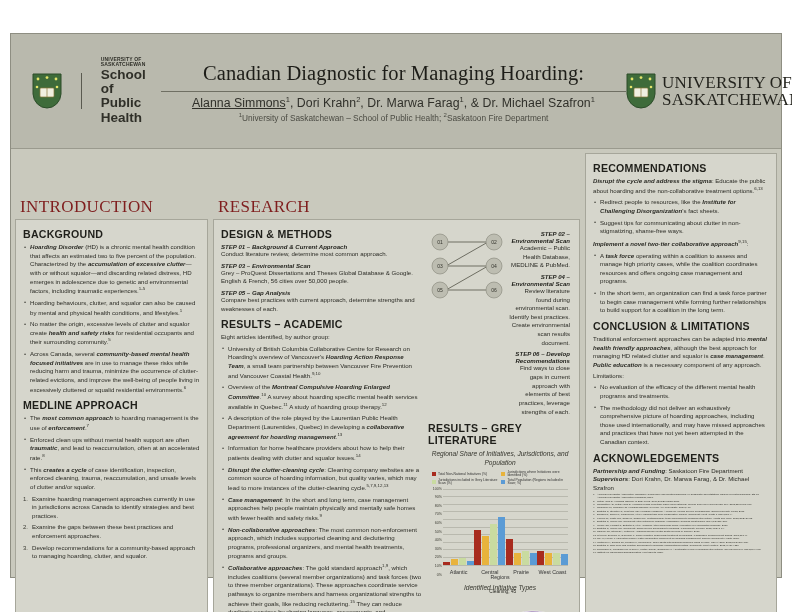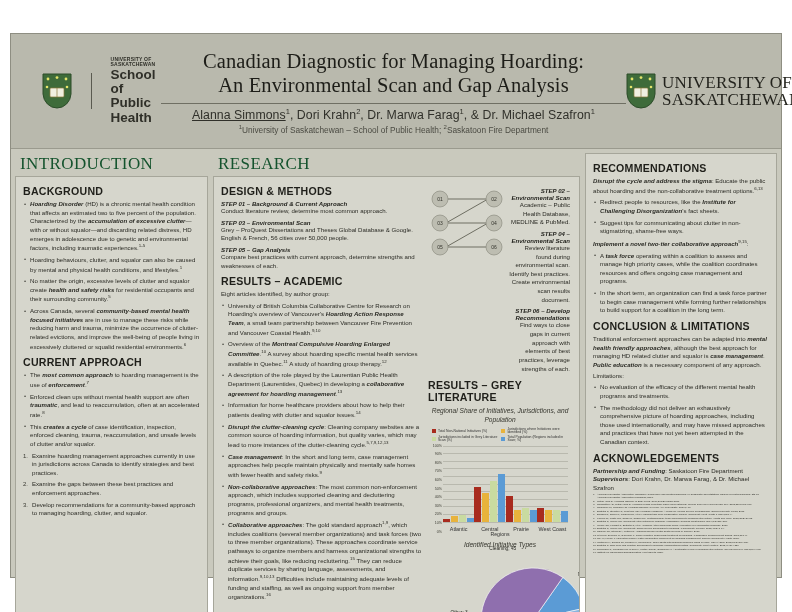--- a/index.html
+++ b/index.html
@@ -21,21 +21,21 @@
     height: 115px; flex: 0 0 115px;
     background: #b9b9ad;
     position: relative;
     display: flex; align-items: stretch;
     border-bottom: 1px solid #9a9a8e;
   }
   .header-arcs { position: absolute; inset: 0; pointer-events: none; }
   .logo-left {
     width: 150px; flex: 0 0 150px;
     display: flex; align-items: center; gap: 19px;
-    padding-left: 31px; position: relative; z-index: 2;
+    padding-left: 21px; position: relative; z-index: 2;
   }
   .shield { width: 30px; height: 36px; flex: 0 0 30px; }
   .logo-div { width: 1px; height: 36px; background: #5a5a50; }
   .logo-txt { line-height: 1.06; color: #2f2f28; }
   .logo-txt .l1 { font-size: 5px; font-weight: bold; letter-spacing: .2px; }
   .logo-txt .l2 { font-size: 13.5px; font-weight: 600; }
   .logo-txt .l3 { font-size: 13.5px; font-weight: 600; }
   .title-wrap {
     flex: 1; display: flex; flex-direction: column;
     align-items: center; justify-content: center;
@@ -62,22 +62,23 @@
   .us-txt .small-caps { font-variant: small-caps; }
 
   
   .cols { flex: 1; display: flex; gap: 5px; padding: 4px 4px 5px; }
   .col { background: transparent; display: flex; flex-direction: column; }
   .col-1 { width: 193px; flex: 0 0 193px; }
   .col-2 { flex: 1; }
   .col-3 { width: 192px; flex: 0 0 192px; }
   .sec-head {
     font-family: "Liberation Serif", serif;
-    font-size: 17px; color: #14532d; letter-spacing: .4px;
+    font-size: 17px; color: #7f1d1d; letter-spacing: .4px;
     padding: 1px 0 2px 5px;
+    margin-top: 43px;
   }
   .panel {
     background: #d6d6cc; border: 1px solid #a6a69a;
     flex: 1; padding: 7px 7px 6px; overflow: hidden;
   }
   h3 {
     font-size: 10.6px; font-weight: bold; color: #1f1f1a;
     letter-spacing: .25px; margin: 5px 0 3px;
   }
   h3:first-child { margin-top: 1px; }
@@ -154,21 +155,20 @@
       <div class="logo-txt">
         <div class="l1">UNIVERSITY OF SASKATCHEWAN</div>
         <div class="l2">School of</div>
         <div class="l3">Public Health</div>
       </div>
     </div>
 
     <div class="title-wrap">
       <div class="ptitle">
         <div>Canadian Diagnostic for Managing Hoarding:</div>
-        <div>An Environmental Scan and Gap Analysis</div>
       </div>
       <div class="author-rule"></div>
       <div class="authors"><u>Alanna Simmons</u><sup>1</sup>, Dori Krahn<sup>2</sup>, Dr. Marwa Farag<sup>1</sup>, &amp; Dr. Michael Szafron<sup>1</sup></div>
       <div class="affil"><sup>1</sup>University of Saskatchewan – School of Public Health; <sup>2</sup>Saskatoon Fire Department</div>
     </div>
 
     <div class="logo-right">
       <svg class="shield" viewBox="0 0 30 36">
         <path d="M1 1 h28 v20 a14 15 0 0 1 -14 14 a14 15 0 0 1 -14 -14 z" fill="#3e6b3a" stroke="#2c4c29" stroke-width="1"></path>
         <g fill="#e4e46a">
@@ -194,21 +194,21 @@
       <div class="sec-head">INTRODUCTION</div>
       <div class="panel">
         <h3>BACKGROUND</h3>
         <ul>
             <li><span class="bi">Hoarding Disorder</span> (HD) is a chronic mental health condition that affects an estimated two to five percent of the population. Characterized by the <span class="bi">accumulation of excessive clutter</span>—with or without squalor—and discarding related distress, HD emerges in adolescence due to genetic and environmental factors, including traumatic experiences.<sup>1-5</sup></li>
             <li>Hoarding behaviours, clutter, and squalor can also be caused by mental and physical health conditions, and lifestyles.<sup>1</sup></li>
             <li>No matter the origin, excessive levels of clutter and squalor create <span class="bi">health and safety risks</span> for residential occupants and their surrounding community.<sup>5</sup></li>
             <li>Across Canada, several <span class="bi">community-based mental health focused initiatives</span> are in use to manage these risks while reducing harm and trauma, minimize the occurrence of clutter-related evictions, and improve the well-being of people living in excessively cluttered or squalid residential environments.<sup>6</sup></li>
           </ul>
 
-        <h3>CURRENT APPROACH</h3>
+        <h3>MEDLINE APPROACH</h3>
         <ul>
             <li>The <span class="bi">most common approach</span> to hoarding management is the use of <span class="bi">enforcement</span>.<sup>7</sup></li>
             <li>Enforced clean ups without mental health support are often <span class="bi">traumatic</span>, and lead to reaccumulation, often at an accelerated rate.<sup>8</sup></li>
             <li>This <span class="bi">creates a cycle</span> of case identification, inspection, enforced cleaning, trauma, reaccumulation, and unsafe levels of clutter and/or squalor.</li>
           </ul>
 
         <ol>
             <li>Examine hoarding management approaches currently in use in jurisdictions across Canada to identify strategies and best practices.</li>
             <li>Examine the gaps between these best practices and enforcement approaches.</li>
             <li>Develop recommendations for a community-based approach to managing hoarding, clutter, and squalor.</li>

